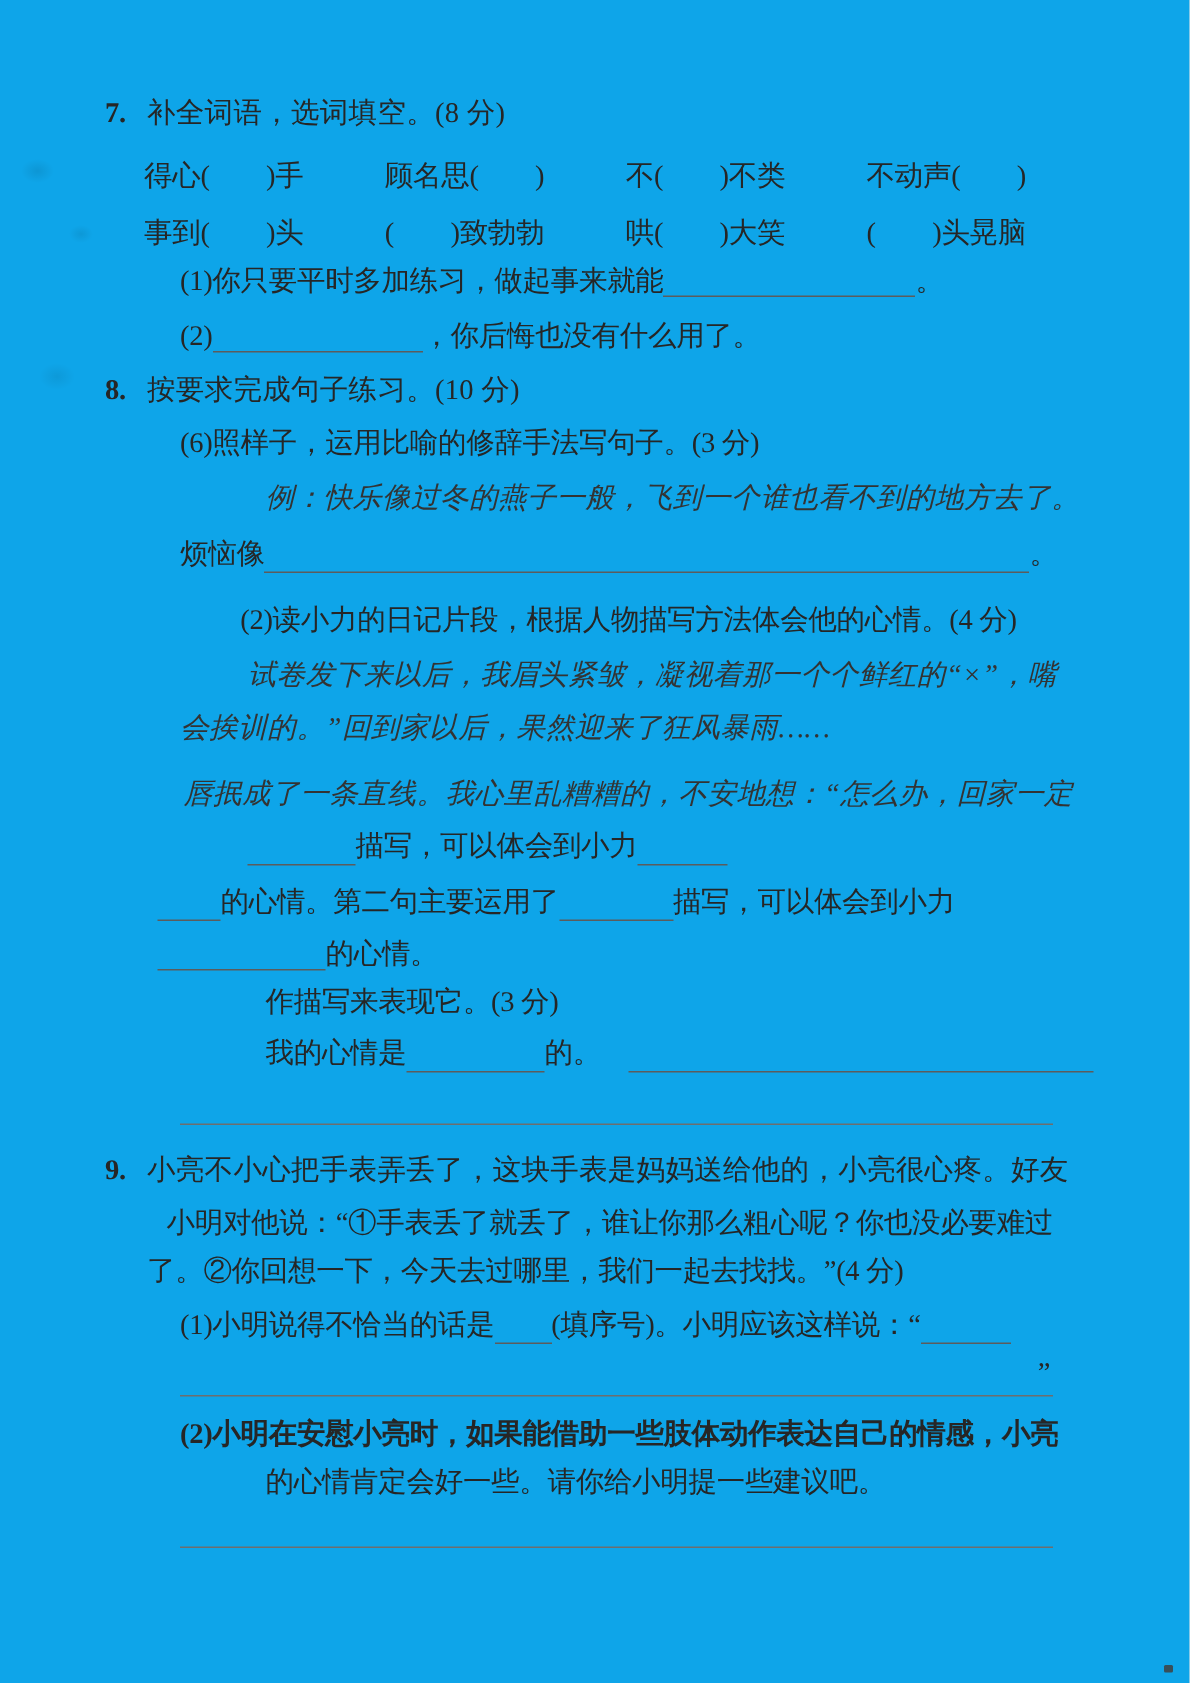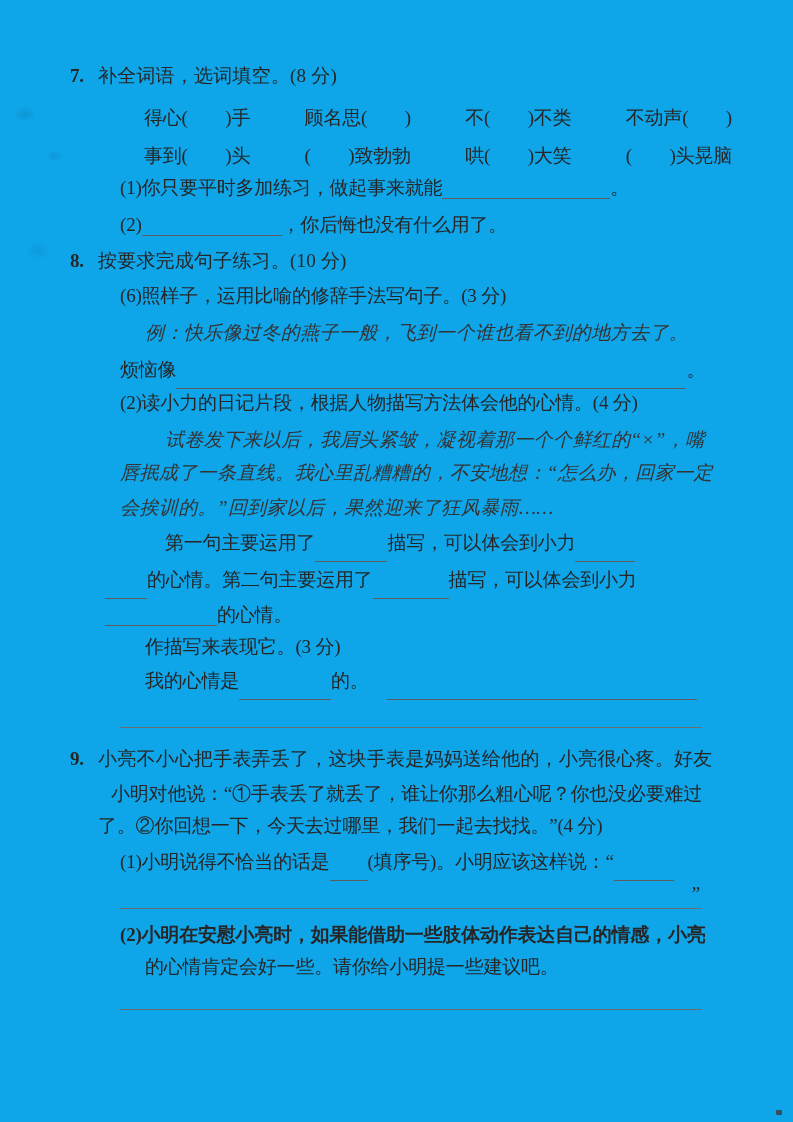--- a/index.html
+++ b/index.html
@@ -12,50 +12,50 @@
     font-size:19px;
     color:#262626;
     letter-spacing:-0.2px;
   }
   .content{
     position:absolute;
     top:62px;left:70px;
     width:648px;
   }
   .row{display:block;line-height:28px;white-space:pre;}
-  .frow{display:flex;align-items:flex-end;line-height:28px;width:630px;}
+  .frow{display:flex;align-items:center;line-height:28px;width:630px;}
   .frow > span{white-space:pre;flex:none;}
   .num{font-weight:bold;display:inline-block;width:28px;}
   .qtext{letter-spacing:0.2px;}
   .ind50{margin-left:50px;}
-  .ind75{margin-left:75px;}
+  .ind75{margin-left:107px;}
   .ind95{margin-left:95px;}
   .ind35{margin-left:35px;font-family:Liberation Serif, serif;}
   .kai{font-style:italic;color:#333;letter-spacing:0.4px;}
   .blank{
     display:inline-block;
     height:18px;
     border-bottom:1.6px solid #5c5c5c;
     margin-bottom:-5px;
   }
   .b168{width:168px;} .b140{width:140px;} .b510{width:510px;flex:1;}
   .b72{width:72px;} .b42{width:42px;} .b76{width:76px;}
   .b112{width:112px;} .b92{width:92px;} .b310{width:310px;flex:1;margin-left:18px;}
   .b38{width:38px;} .bgrow{flex:1;min-width:60px;}
   .ansline{
     margin-left:50px;width:582px;height:0;
     border-bottom:1.6px solid #6e6e6e;
   }
   .quoterow{width:630px;text-align:right;line-height:28px;}
-  .mt0{margin-top:0;} .mt4{margin-top:4px;} .mt5{margin-top:5px;}
+  .mt0{margin-top:0;} .mt4{margin-top:4px;} .mt5{margin-top:16px;text-align:center;}
   .mt6{margin-top:6px;} .mt7{margin-top:7px;} .mt8{margin-top:8px;}
   .mt9{margin-top:9px;} .mt10{margin-top:10px;align-items:flex-end;} .mt12{margin-top:12px;font-weight:bold;}
   .mt14{margin-top:14px;} .mt17{margin-top:17px;} .mt28{margin-top:28px;}
   .mt32{margin-top:32px;}
-  .wordrow{display:flex;justify-content:space-between;margin-left:74px;width:588px;line-height:28px;gap:38px;}
+  .wordrow{display:flex;justify-content:space-between;margin-left:26px;width:588px;line-height:28px;gap:38px;}
   .wordrow > span{white-space:pre;}
   .smudge{position:absolute;pointer-events:none;}
   .sm1{left:14px;top:106px;width:22px;height:16px;background:radial-gradient(closest-side,rgba(0,0,0,0.09),rgba(0,0,0,0));}
   .sm2{left:46px;top:150px;width:16px;height:12px;background:radial-gradient(closest-side,rgba(0,0,0,0.08),rgba(0,0,0,0));}
   .sm3{left:26px;top:242px;width:24px;height:18px;background:radial-gradient(closest-side,rgba(0,0,0,0.07),rgba(0,0,0,0));}
   .speck{position:absolute;left:776px;top:1110px;width:6px;height:5px;background:#3f3f3f;border-radius:1px;opacity:0.85;}
 </style>
 </head>
 <body>
 
@@ -89,25 +89,24 @@
     <div class="row ind50 mt7">(6)照样子，运用比喻的修辞手法写句子。(3 分)</div>
     <div class="row ind75 kai mt9">例：快乐像过冬的燕子一般，飞到一个谁也看不到的地方去了。</div>
     <div class="frow ind50 mt9">
         <span>烦恼像</span>
         <span class="blank b510"></span>
         <span>。</span>
       </div>
 
     <div class="row ind50 mt5">(2)读小力的日记片段，根据人物描写方法体会他的心情。(4 分)</div>
     <div class="row ind95 kai mt9">试卷发下来以后，我眉头紧皱，凝视着那一个个鲜红的“×”，嘴</div>
+    <div class="row ind50 kai mt7">会挨训的。”回到家以后，果然迎来了狂风暴雨……</div>
     <div class="row ind50 kai mt5">唇抿成了一条直线。我心里乱糟糟的，不安地想：“怎么办，回家一定</div>
-    <div class="row ind50 kai mt7">会挨训的。”回到家以后，果然迎来了狂风暴雨……</div>
 
     <div class="frow ind95 mt7">
-        <span>第一句主要运用了</span>
         <span class="blank b72"></span>
         <span>描写，可以体会到小力</span>
         <span class="blank bgrow"></span>
       </div>
     <div class="frow ind35 mt9">
         <span class="blank b42"></span>
         <span>的心情。第二句主要运用了</span>
         <span class="blank b76"></span>
         <span>描写，可以体会到小力</span>
       </div>

